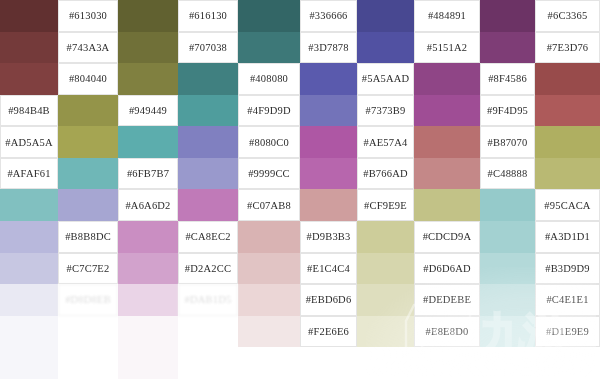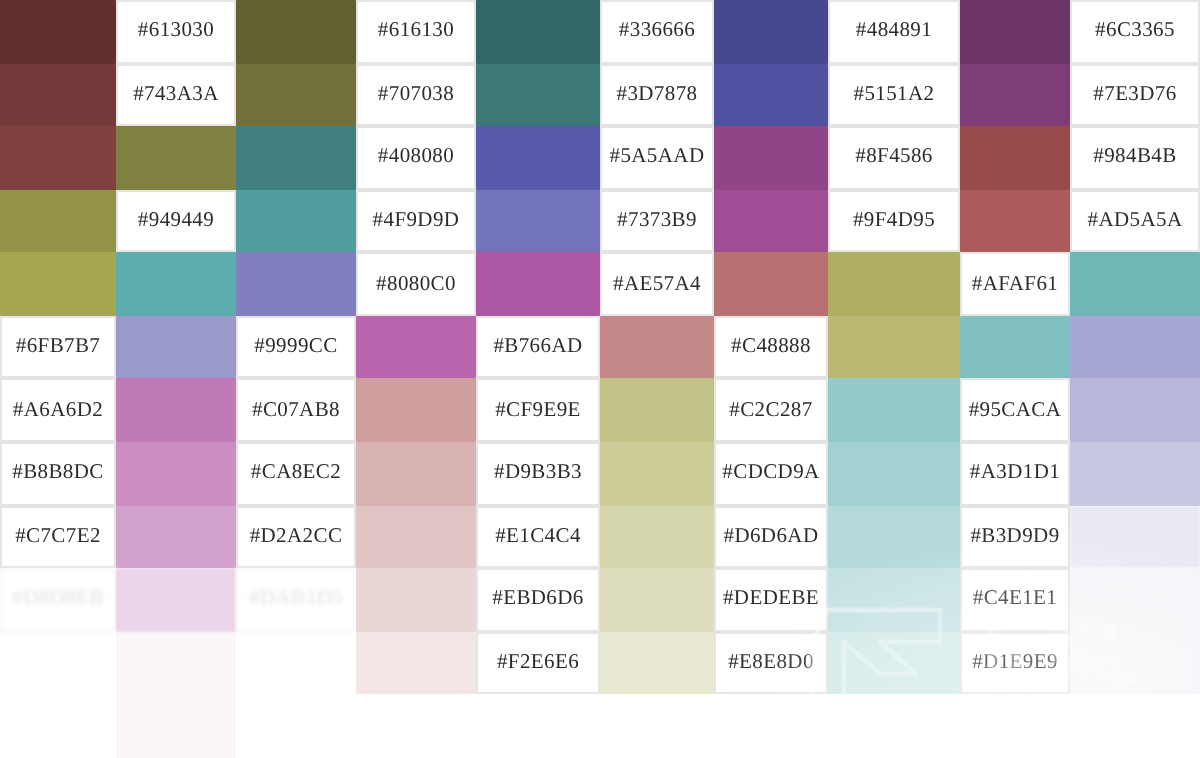--- a/index.html
+++ b/index.html
@@ -118,20 +118,21 @@
     <div class="hex-cell">#743A3A</div>
     <div class="swatch" style="background: rgb(112, 112, 56);"></div>
     <div class="hex-cell">#707038</div>
     <div class="swatch" style="background: rgb(61, 120, 120);"></div>
     <div class="hex-cell">#3D7878</div>
     <div class="swatch" style="background: rgb(81, 81, 162);"></div>
     <div class="hex-cell">#5151A2</div>
     <div class="swatch" style="background: rgb(126, 61, 118);"></div>
     <div class="hex-cell">#7E3D76</div>
     <div class="swatch" style="background: rgb(128, 64, 64);"></div>
+    <div class="hex-cell">#804040</div>
     <div class="swatch" style="background: rgb(128, 128, 64);"></div>
     <div class="swatch" style="background: rgb(64, 128, 128);"></div>
     <div class="hex-cell">#408080</div>
     <div class="swatch" style="background: rgb(90, 90, 173);"></div>
     <div class="hex-cell">#5A5AAD</div>
     <div class="swatch" style="background: rgb(143, 69, 134);"></div>
     <div class="hex-cell">#8F4586</div>
     <div class="swatch" style="background: rgb(152, 75, 75);"></div>
     <div class="hex-cell">#984B4B</div>
     <div class="swatch" style="background: rgb(148, 148, 73);"></div>
@@ -144,40 +145,40 @@
     <div class="hex-cell">#9F4D95</div>
     <div class="swatch" style="background: rgb(173, 90, 90);"></div>
     <div class="hex-cell">#AD5A5A</div>
     <div class="swatch" style="background: rgb(165, 165, 82);"></div>
     <div class="swatch" style="background: rgb(92, 173, 173);"></div>
     <div class="swatch" style="background: rgb(128, 128, 192);"></div>
     <div class="hex-cell">#8080C0</div>
     <div class="swatch" style="background: rgb(174, 87, 164);"></div>
     <div class="hex-cell">#AE57A4</div>
     <div class="swatch" style="background: rgb(184, 112, 112);"></div>
+    <div class="hex-cell">#B87070</div>
     <div class="swatch" style="background: rgb(175, 175, 97);"></div>
     <div class="hex-cell">#AFAF61</div>
     <div class="swatch" style="background: rgb(111, 183, 183);"></div>
     <div class="hex-cell">#6FB7B7</div>
     <div class="swatch" style="background: rgb(153, 153, 204);"></div>
     <div class="hex-cell">#9999CC</div>
     <div class="swatch" style="background: rgb(183, 102, 173);"></div>
     <div class="hex-cell">#B766AD</div>
     <div class="swatch" style="background: rgb(196, 136, 136);"></div>
     <div class="hex-cell">#C48888</div>
     <div class="swatch" style="background: rgb(185, 185, 115);"></div>
     <div class="swatch" style="background: rgb(129, 192, 192);"></div>
     <div class="swatch" style="background: rgb(166, 166, 210);"></div>
     <div class="hex-cell">#A6A6D2</div>
     <div class="swatch" style="background: rgb(192, 122, 184);"></div>
     <div class="hex-cell">#C07AB8</div>
     <div class="swatch" style="background: rgb(207, 158, 158);"></div>
     <div class="hex-cell">#CF9E9E</div>
     <div class="swatch" style="background: rgb(194, 194, 135);"></div>
-    <div class="hex-cell">#C2C287</div>
     <div class="swatch" style="background: rgb(149, 202, 202);"></div>
     <div class="hex-cell">#95CACA</div>
     <div class="swatch" style="background: rgb(184, 184, 220);"></div>
     <div class="hex-cell">#B8B8DC</div>
     <div class="swatch" style="background: rgb(202, 142, 194);"></div>
     <div class="hex-cell">#CA8EC2</div>
     <div class="swatch" style="background: rgb(217, 179, 179);"></div>
     <div class="hex-cell">#D9B3B3</div>
     <div class="swatch" style="background: rgb(205, 205, 154);"></div>
     <div class="hex-cell">#CDCD9A</div>

